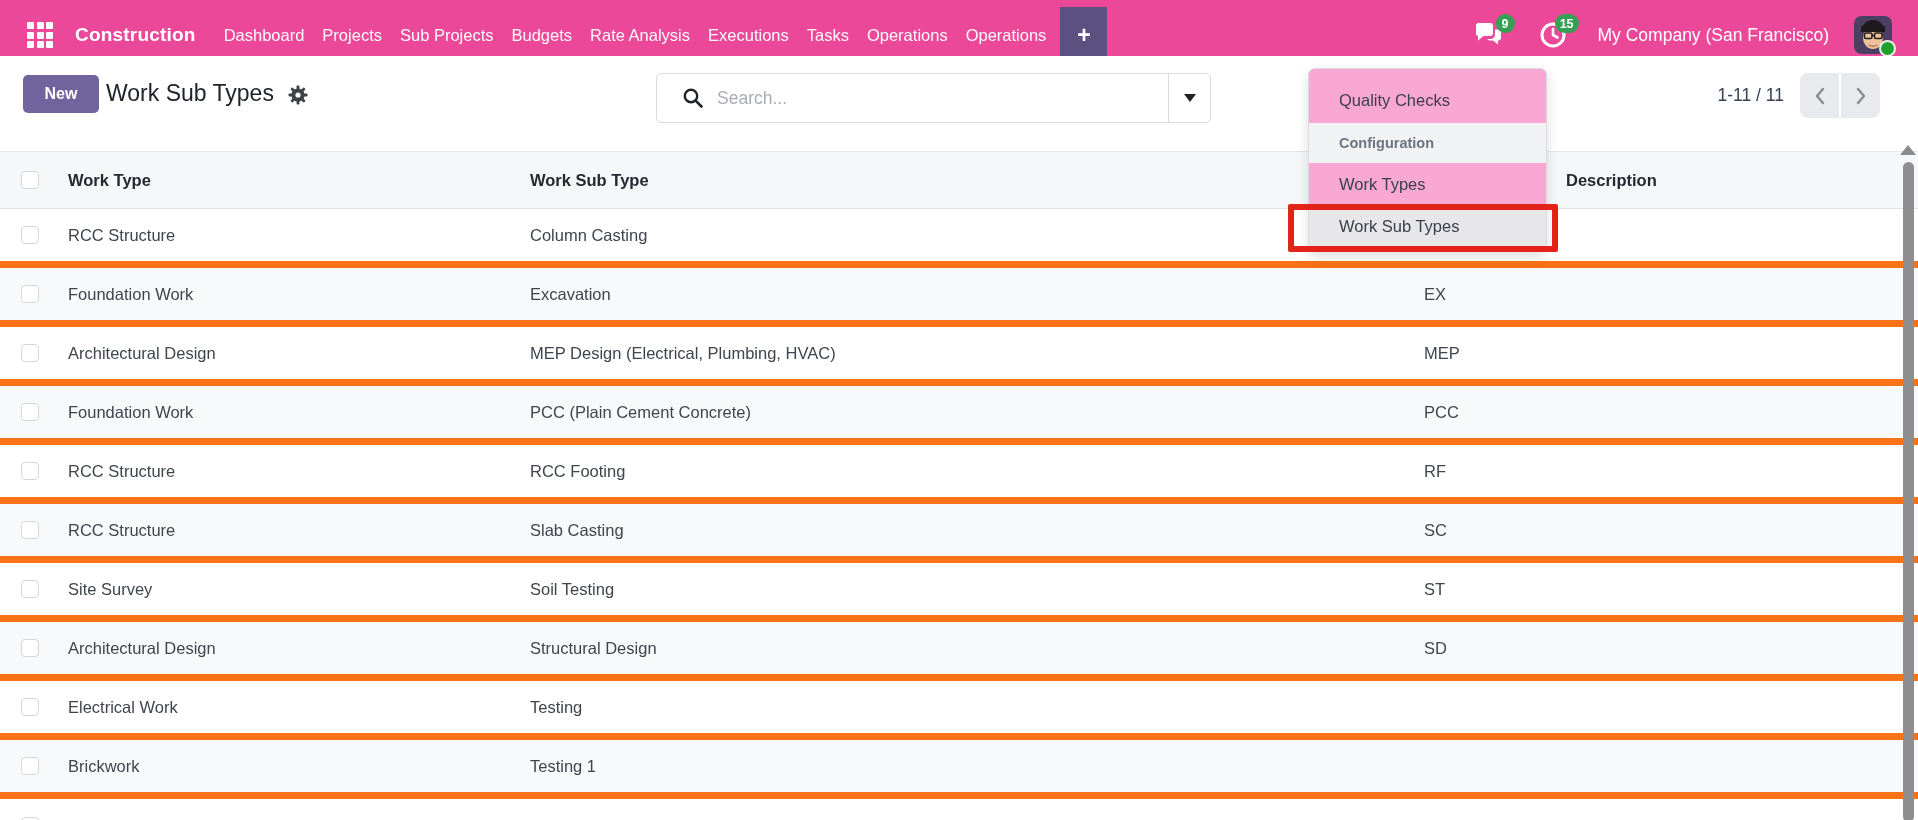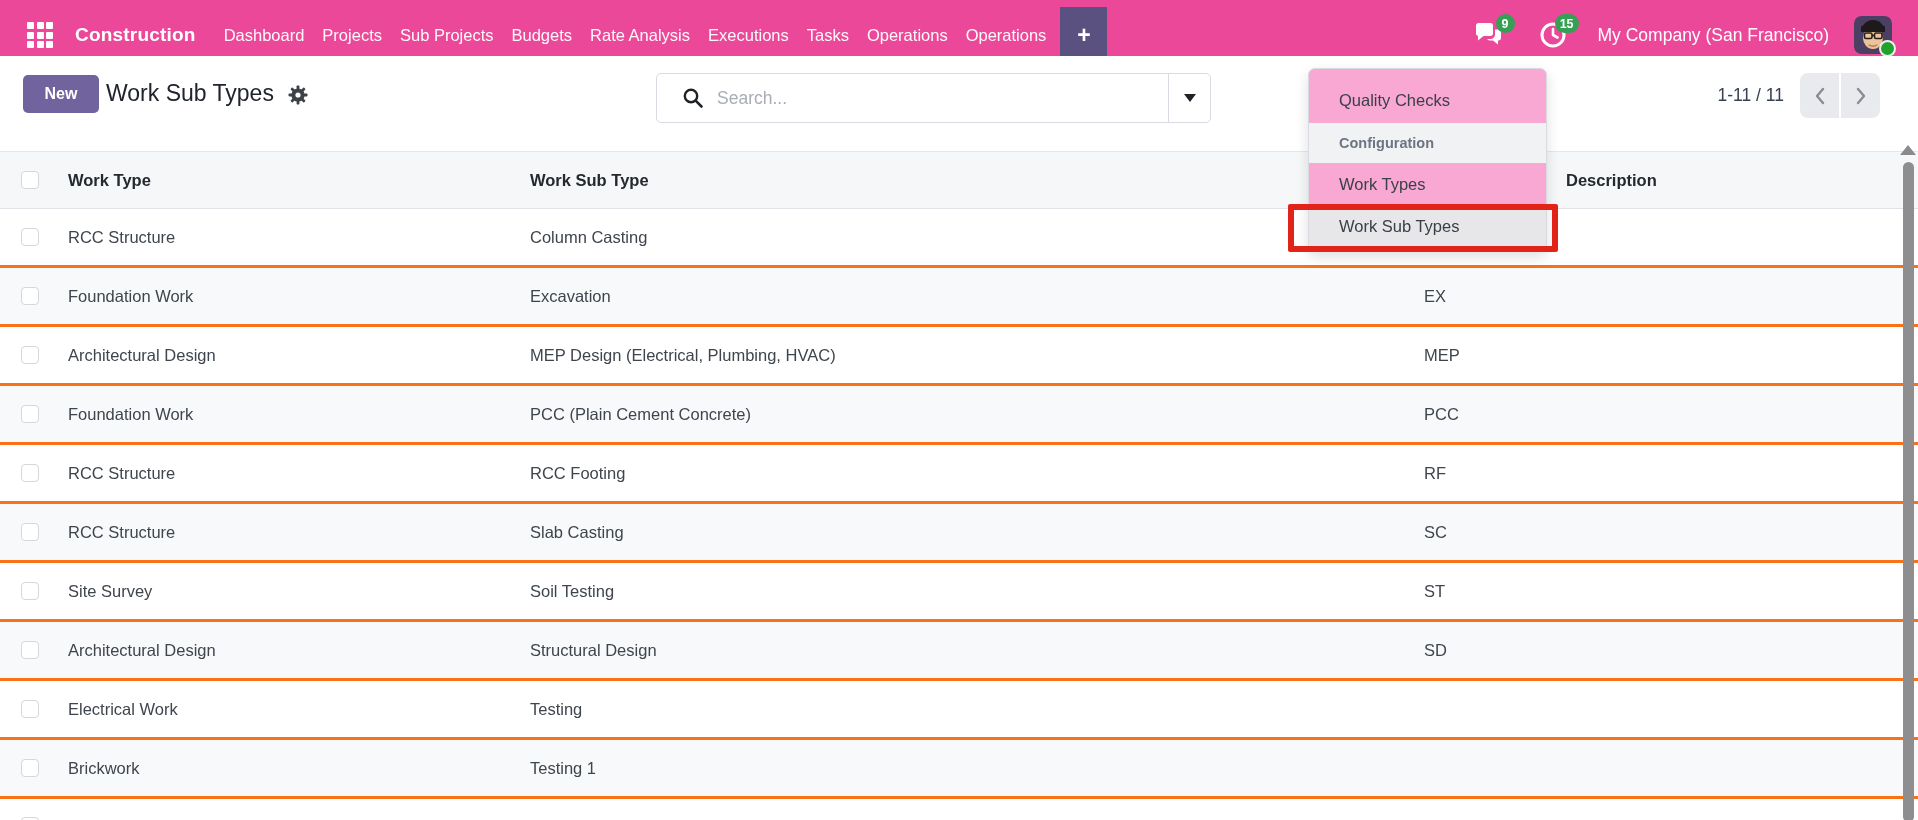--- a/index.html
+++ b/index.html
@@ -61,21 +61,21 @@
   .pager-range { font-size:17.5px; color:#374151; margin-right:16px; }
   .pager-btns { display:flex; gap:2px; }
   .pager-btn { width:39px; height:45px; background:#e8eaed; border:none; cursor:pointer;
     display:flex; align-items:center; justify-content:center; }
   .pager-btn.prev { border-radius:8px 0 0 8px; }
   .pager-btn.next { border-radius:0 8px 8px 0; }
 
   
   .list { position:absolute; left:0; top:151px; width:1918px; }
   .lrow { display:flex; width:1918px; height:59px; align-items:center;
-    border-bottom:3px solid #f97316; background:#fff; font-size:16.5px; cursor:pointer; }
+    border-bottom:7px solid #f97316; background:#fff; font-size:16.5px; cursor:pointer; }
   .lrow.head { height:58px; background:#f6f7f9; border-top:1px solid #e5e7eb;
     border-bottom:1px solid #dfe3e8; font-weight:700; color:#24292f; cursor:default; }
   .lrow.stripe { background:#f8f9fa; }
   .c-check { width:60px; display:flex; justify-content:center; flex:none; }
   .cb { width:18px; height:18px; border:1.5px solid #d4d7dc; border-radius:4px;
     background:#fff; cursor:pointer; }
   .c-wt   { width:462px; padding-left:8px; flex:none; white-space:nowrap; overflow:hidden; }
   .c-wst  { width:894px; padding-left:8px; flex:none; white-space:nowrap; overflow:hidden; }
   .c-code { width:142px; padding-left:8px; flex:none; white-space:nowrap; }
   .c-desc { flex:1; padding-left:8px; white-space:nowrap; }

